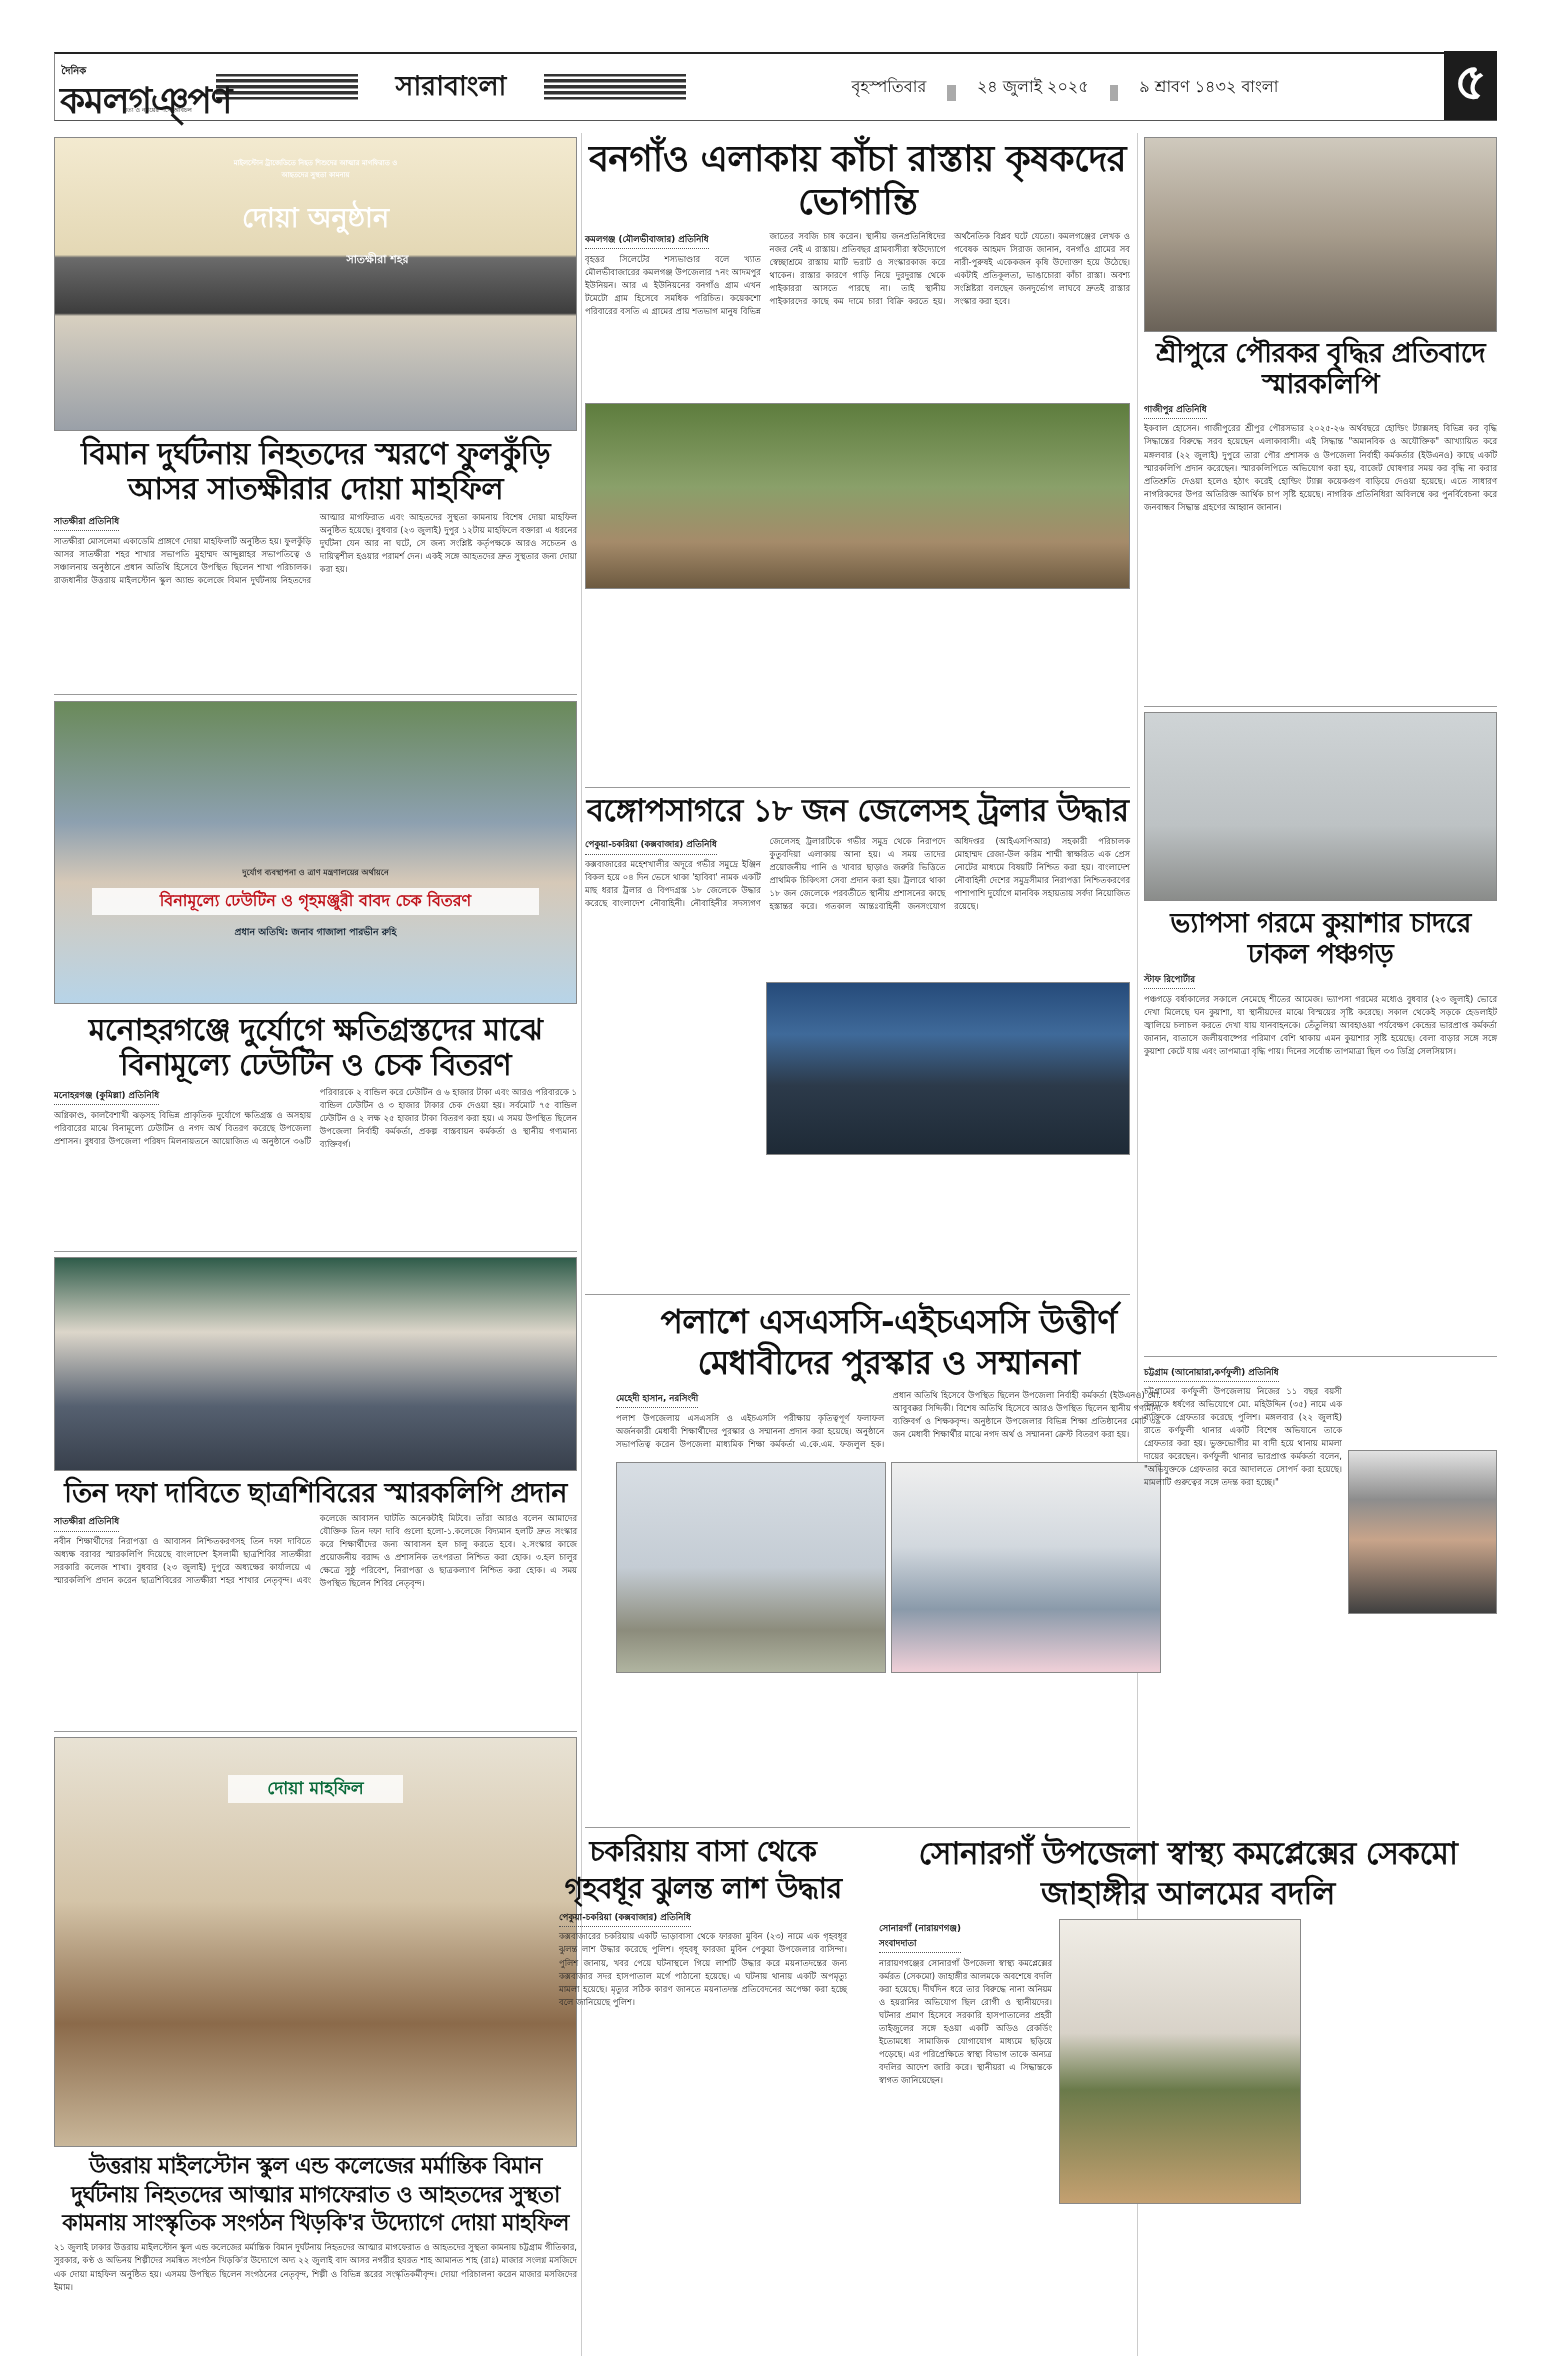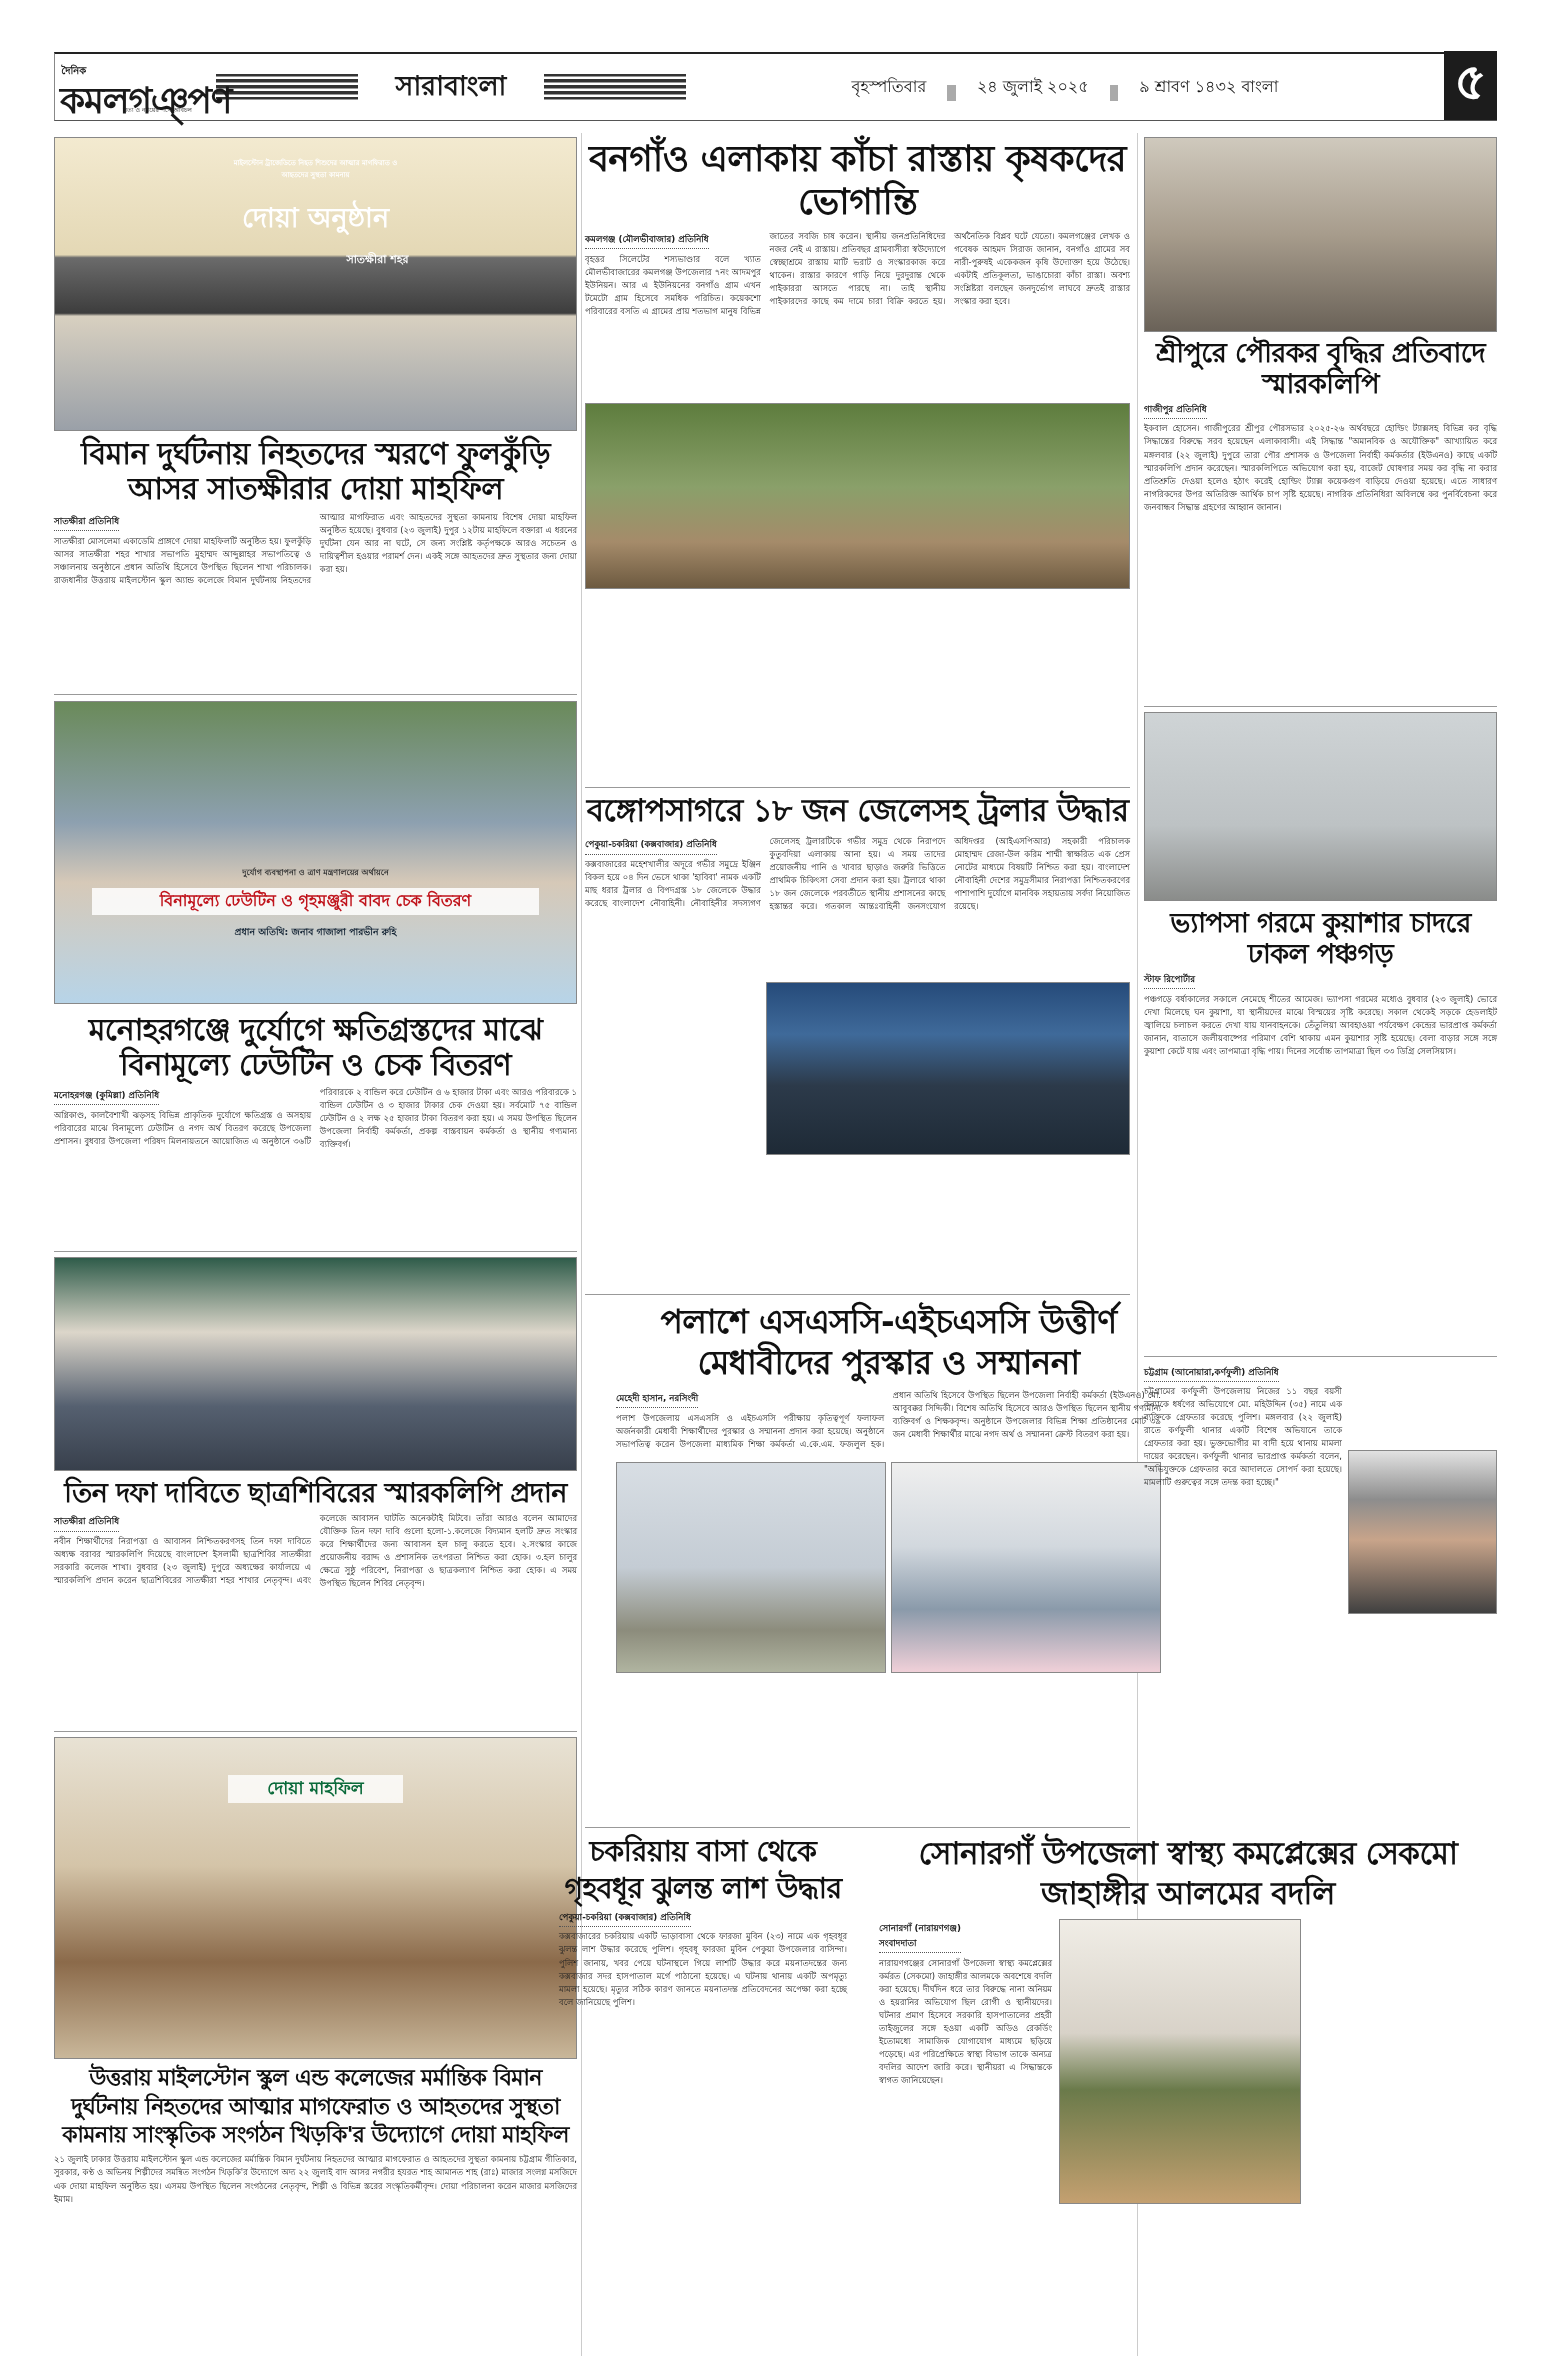--- a/index.html
+++ b/index.html
@@ -111,21 +111,21 @@
   <div class="photo bg-photo-3" style="height:214px;"></div>
   <div class="hl" style="font-size:27px; margin-top:6.2px;">তিন দফা দাবিতে ছাত্রশিবিরের স্মারকলিপি প্রদান</div>
   <div class="cols2" style="margin-top:3.7px;">
     <div class="byline">সাতক্ষীরা প্রতিনিধি</div>
     <div class="body">নবীন শিক্ষার্থীদের নিরাপত্তা ও আবাসন নিশ্চিতকরণসহ তিন দফা দাবিতে অধ্যক্ষ বরাবর স্মারকলিপি দিয়েছে বাংলাদেশ ইসলামী ছাত্রশিবির সাতক্ষীরা সরকারি কলেজ শাখা। বুধবার (২৩ জুলাই) দুপুরে অধ্যক্ষের কার্যালয়ে এ স্মারকলিপি প্রদান করেন ছাত্রশিবিরের সাতক্ষীরা শহর শাখার নেতৃবৃন্দ। এবং কলেজে আবাসন ঘাটতি অনেকটাই মিটবে। তাঁরা আরও বলেন আমাদের যৌক্তিক তিন দফা দাবি গুলো হলো-১.কলেজে বিদ্যমান হলটি দ্রুত সংস্কার করে শিক্ষার্থীদের জন্য আবাসন হল চালু করতে হবে। ২.সংস্কার কাজে প্রয়োজনীয় বরাদ্দ ও প্রশাসনিক তৎপরতা নিশ্চিত করা হোক। ৩.হল চালুর ক্ষেত্রে সুষ্ঠু পরিবেশ, নিরাপত্তা ও ছাত্রকল্যাণ নিশ্চিত করা হোক। এ সময় উপস্থিত ছিলেন শিবির নেতৃবৃন্দ।</div>
   </div>
 </div>
 <div class="sep" style="left:54px; top:1731px; width:523px;"></div>
 
 <div class="art" style="left:54px; top:1737px; width:523px;">
-  <div class="photo bg-photo-4" style="height:322px;">
+  <div class="photo bg-photo-4" style="height:410px;">
     <div class="cap" style="top:37px; font-size:17.3px; color:#0a6a3a; background:rgba(255,255,255,0.8); margin:0 173px;">দোয়া মাহফিল</div>
   </div>
   <div class="hl" style="font-size:22px; margin-top:5px; line-height:1.3;">উত্তরায় মাইলস্টোন স্কুল এন্ড কলেজের মর্মান্তিক বিমান দুর্ঘটনায় নিহতদের আত্মার মাগফেরাত ও আহতদের সুস্থতা কামনায় সাংস্কৃতিক সংগঠন খিড়কি'র উদ্যোগে দোয়া মাহফিল</div>
   <div class="body" style="margin-top:3.7px;">২১ জুলাই ঢাকার উত্তরায় মাইলস্টোন স্কুল এন্ড কলেজের মর্মান্তিক বিমান দুর্ঘটনায় নিহতদের আত্মার মাগফেরাত ও আহতদের সুস্থতা কামনায় চট্টগ্রাম গীতিকার, সুরকার, কণ্ঠ ও অভিনয় শিল্পীদের সমন্বিত সংগঠন খিড়কি'র উদ্যোগে অদ্য ২২ জুলাই বাদ আসর নগরীর হযরত শাহ আমানত শাহ (রাঃ) মাজার সংলগ্ন মসজিদে এক দোয়া মাহফিল অনুষ্ঠিত হয়। এসময় উপস্থিত ছিলেন সংগঠনের নেতৃবৃন্দ, শিল্পী ও বিভিন্ন স্তরের সংস্কৃতিকর্মীবৃন্দ। দোয়া পরিচালনা করেন মাজার মসজিদের ইমাম।</div>
 </div>
 
 <div class="art" style="left:585px; top:137px; width:545px;">
   <div class="hl" style="font-size:36px; line-height:1.2;">বনগাঁও এলাকায় কাঁচা রাস্তায় কৃষকদের ভোগান্তি</div>
   <div class="cols3" style="margin-top:6.2px; height:167px;">
     <div class="byline">কমলগঞ্জ (মৌলভীবাজার) প্রতিনিধি</div>

